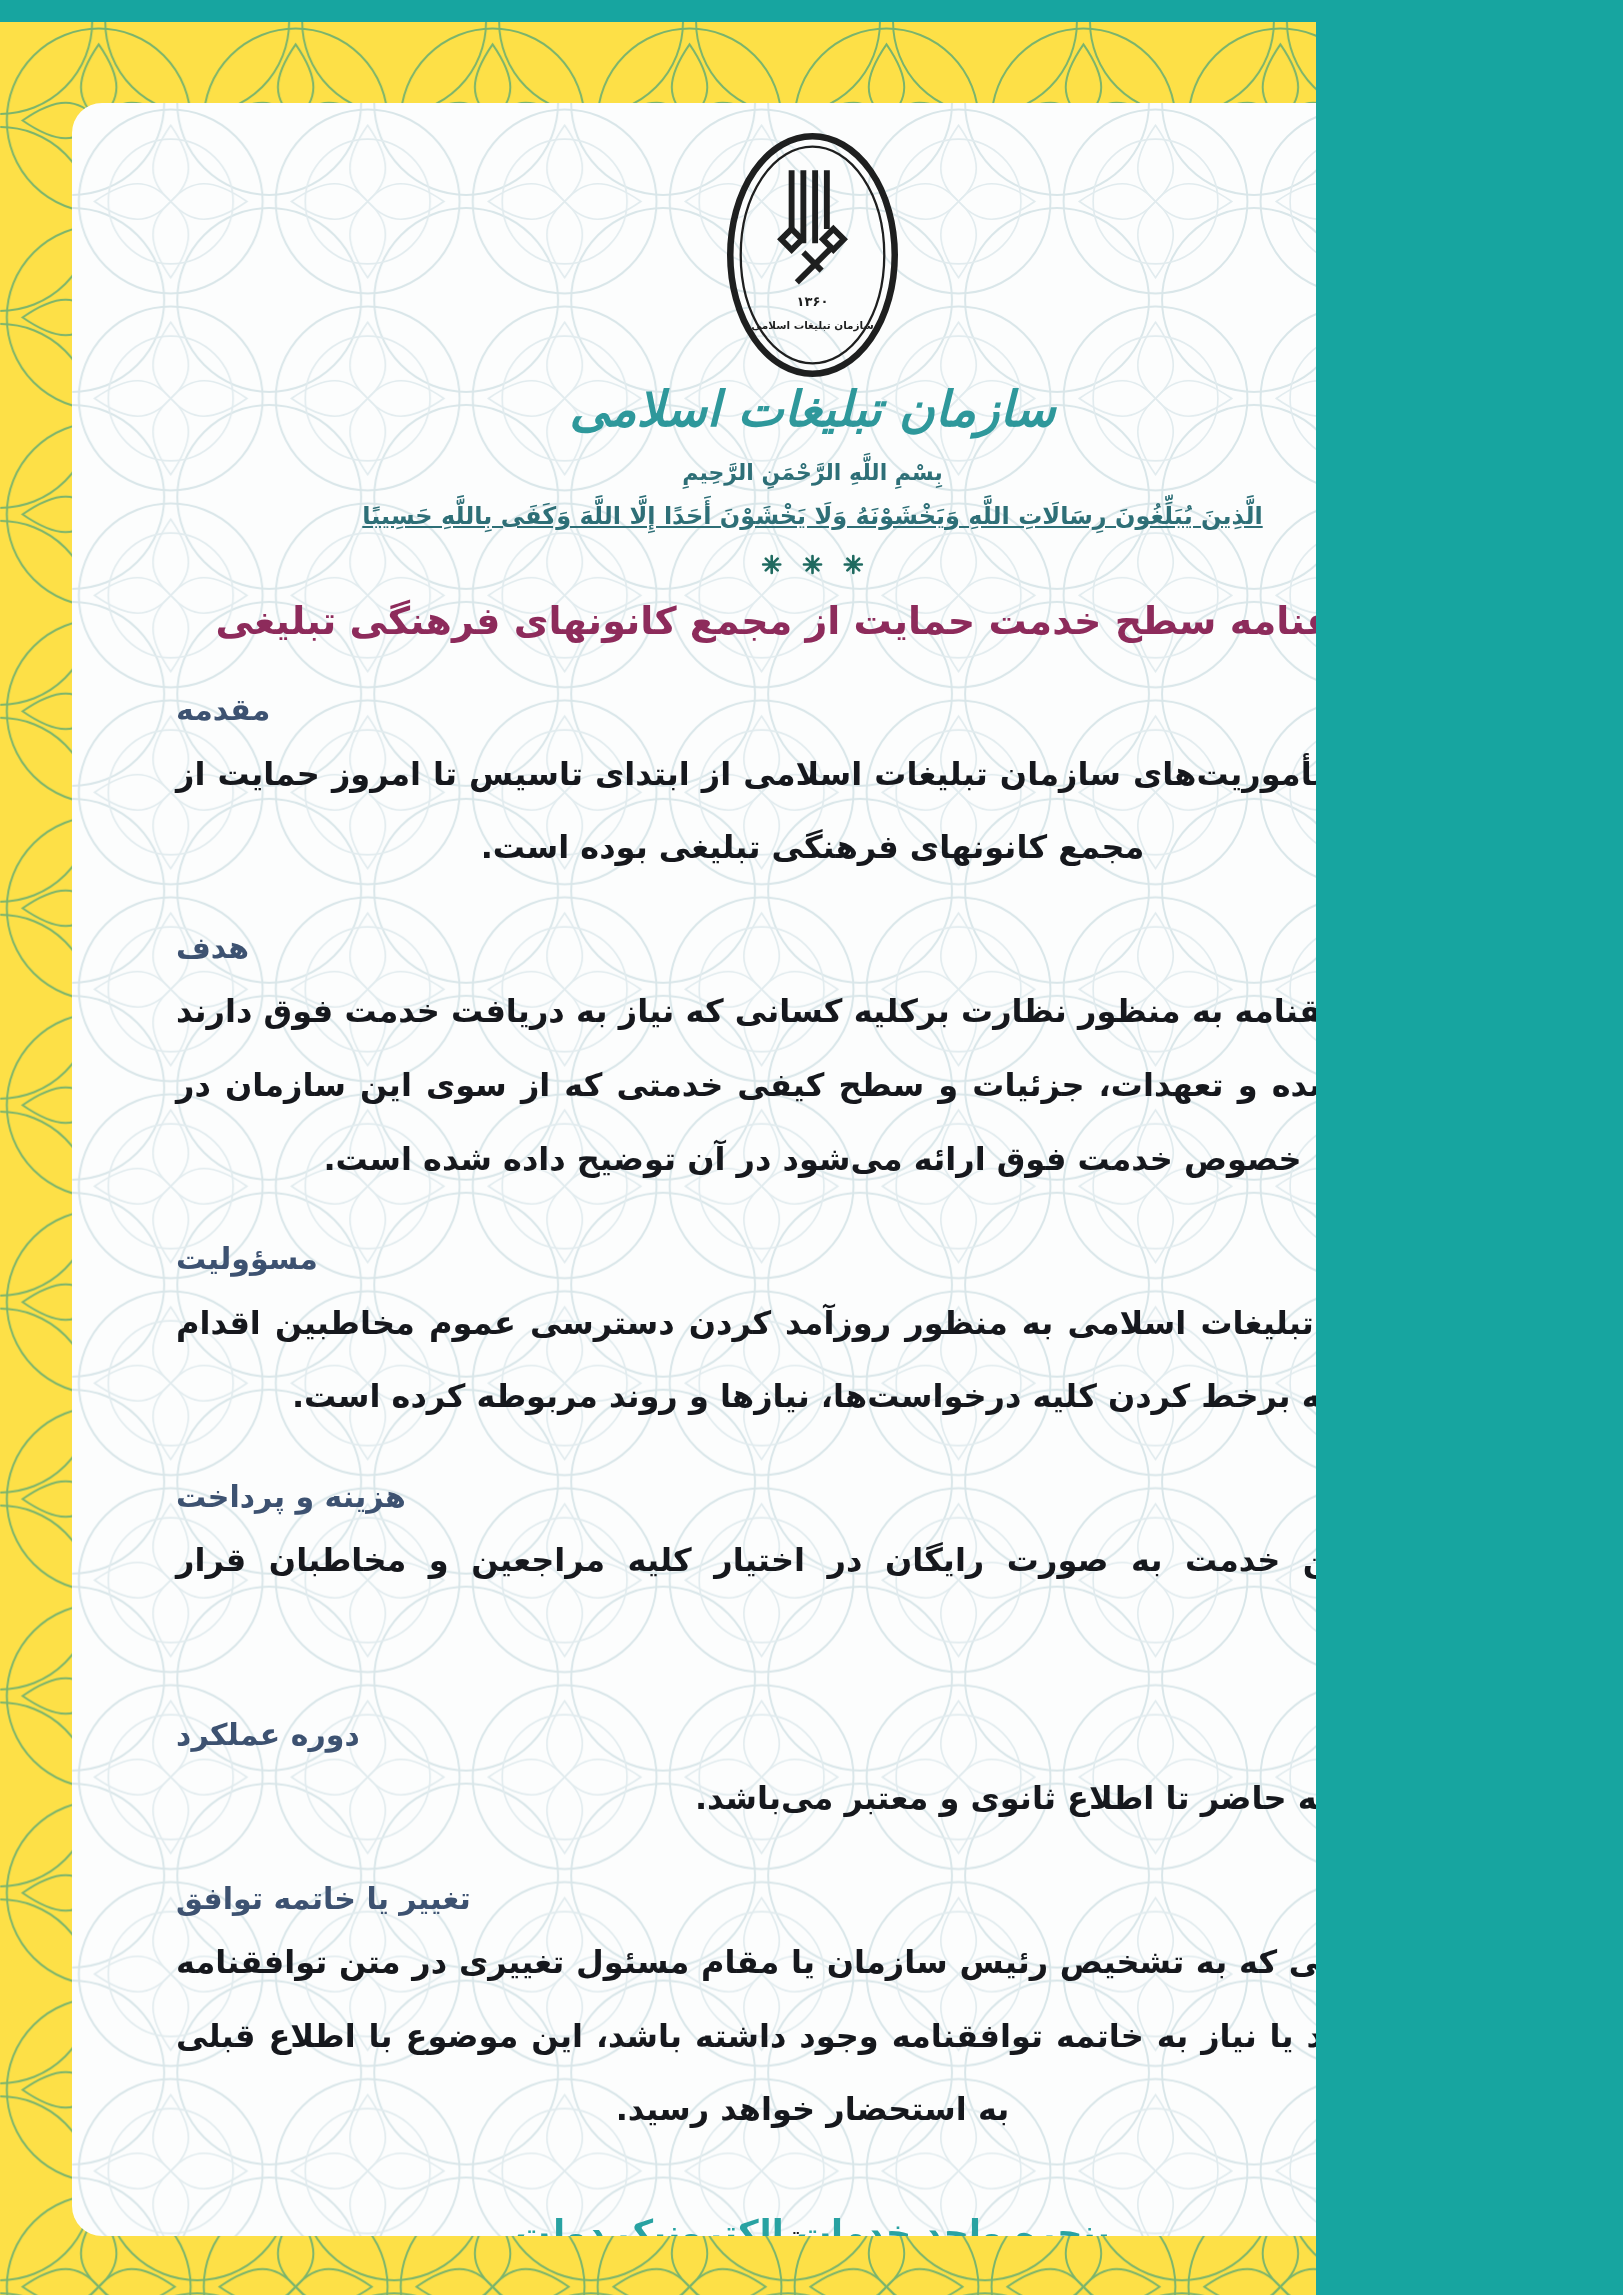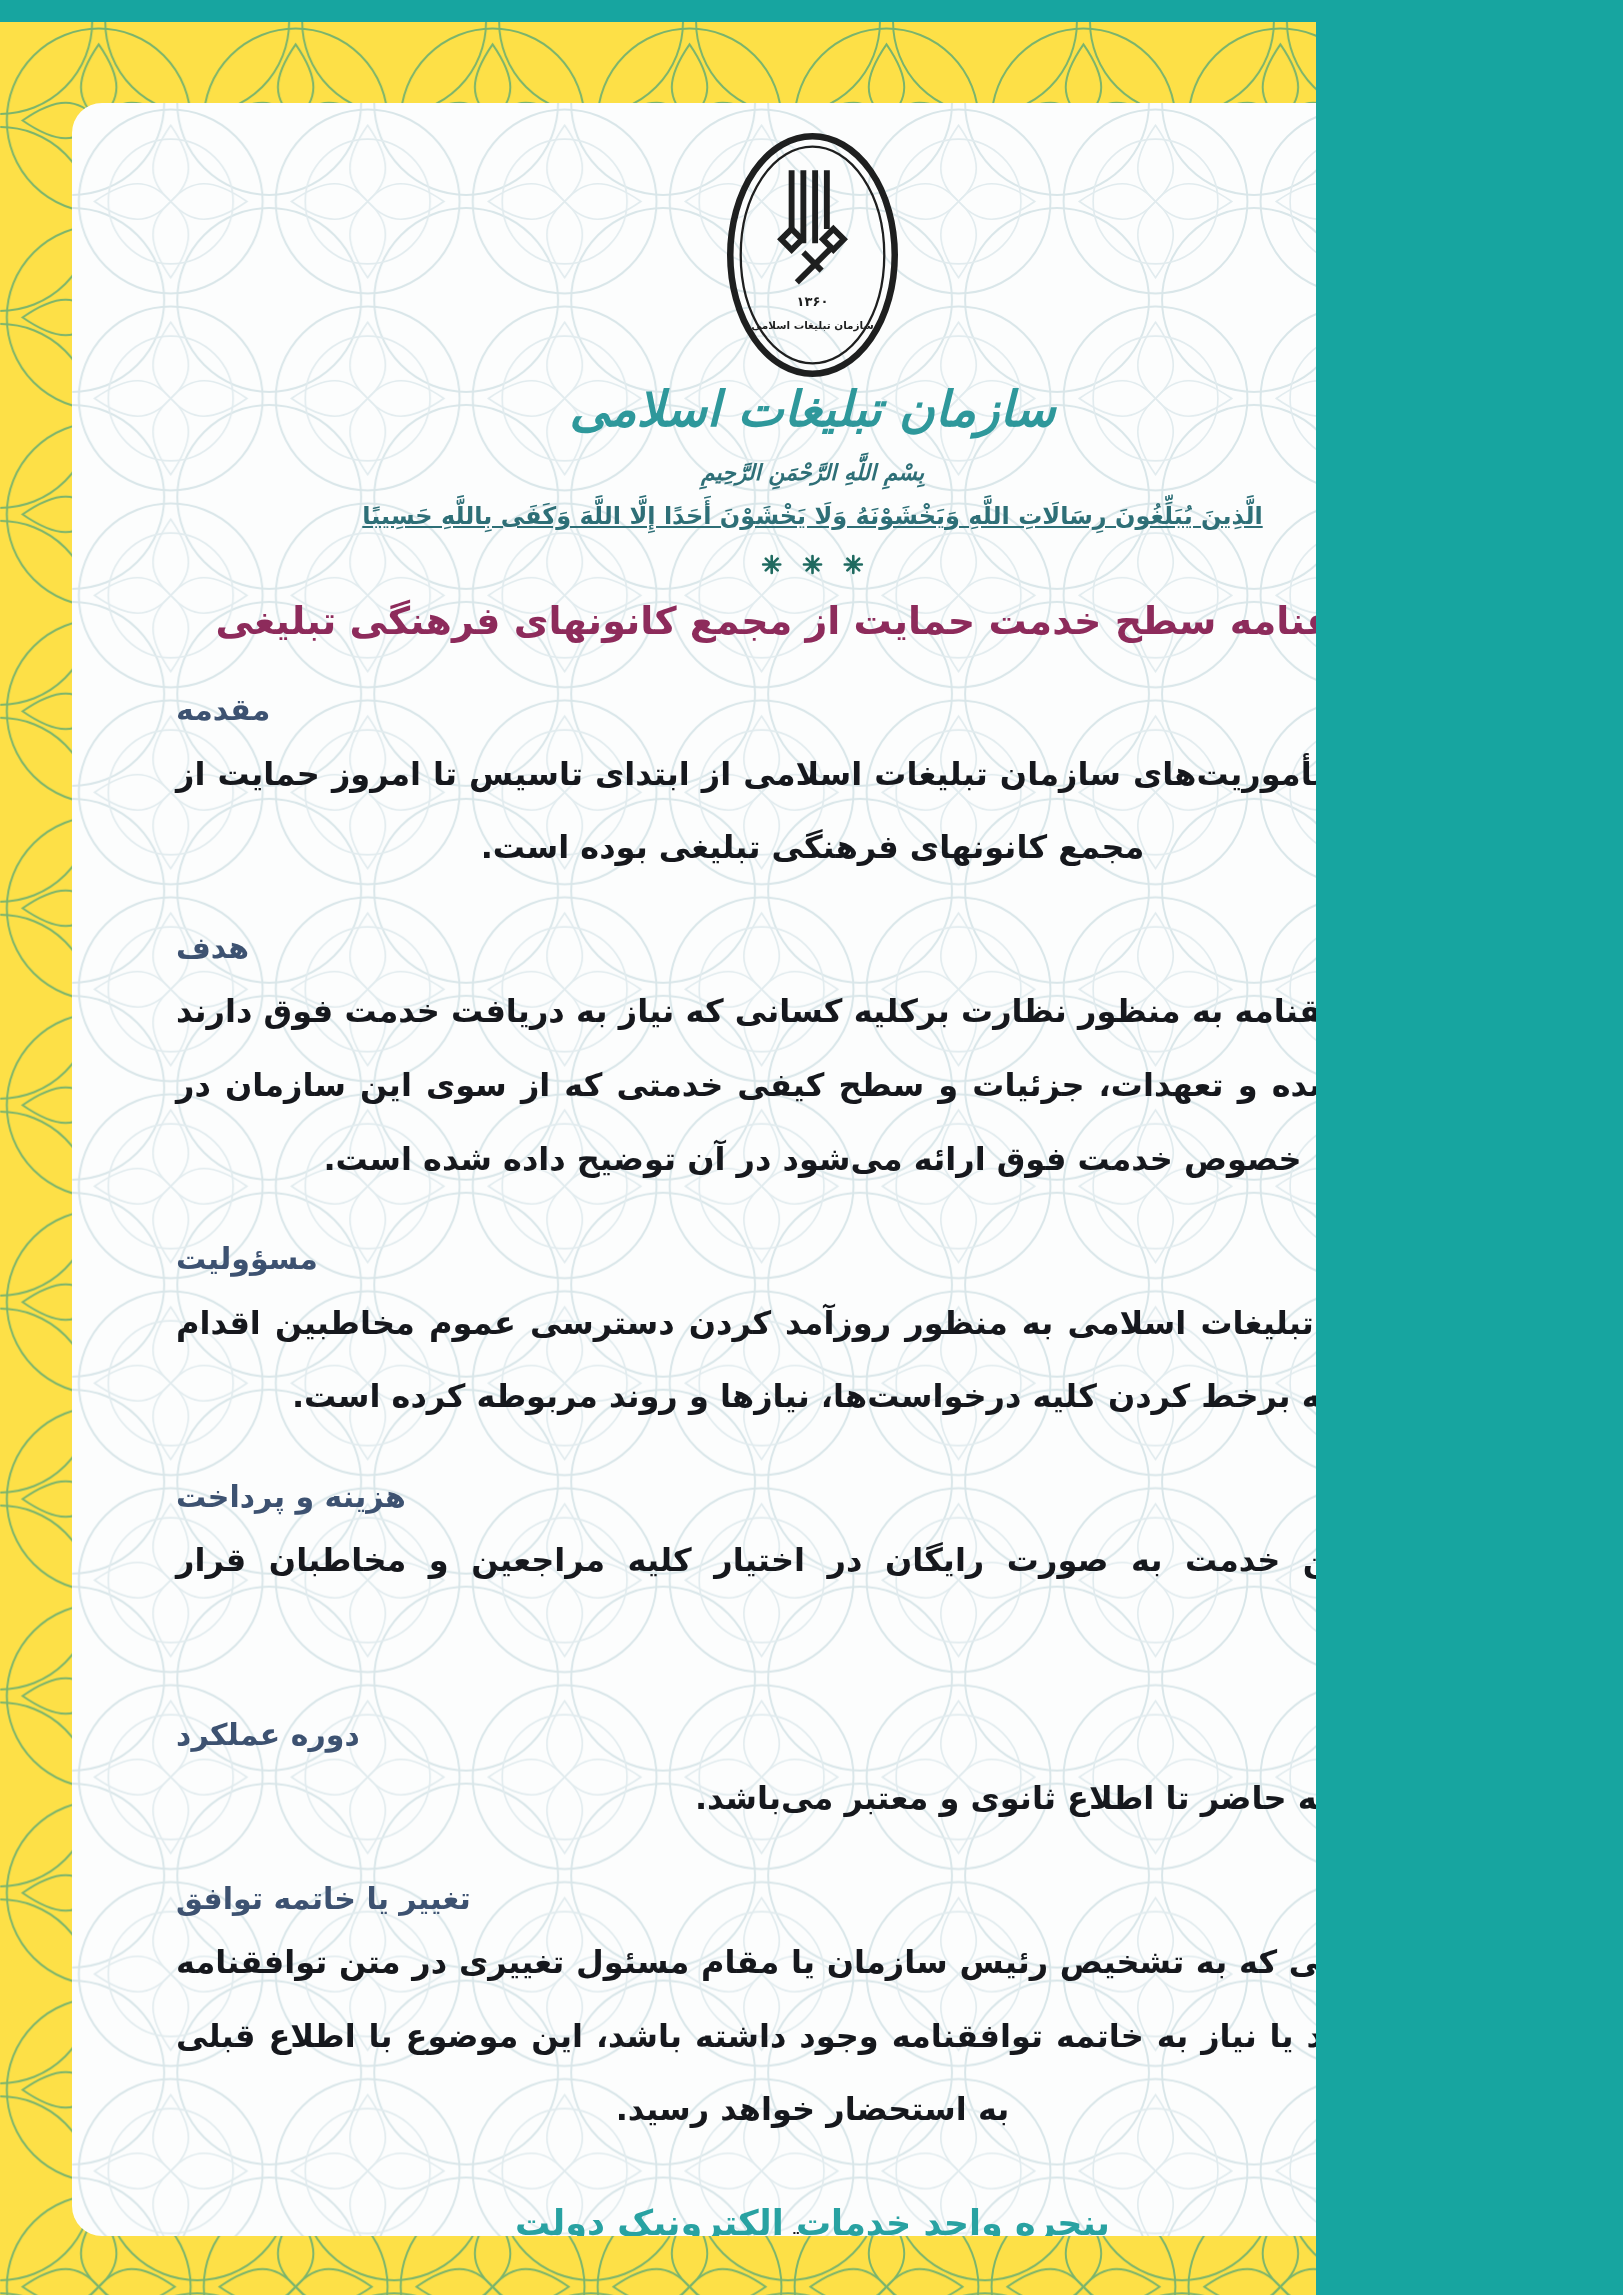--- a/index.html
+++ b/index.html
@@ -56,21 +56,20 @@
     font-style: italic;
     color: #2e989b;
     letter-spacing: -1.3px;
   }
 
   .bismillah {
     margin-top: 22px;
     font-size: 22px;
     font-weight: 700;
     color: #2e6f77;
-    font-style: italic;
   }
 
   .verse {
     margin-top: 17px;
     font-size: 24px;
     font-weight: 700;
     color: #2e6f77;
     text-decoration: underline;
   }
 
@@ -119,21 +118,21 @@
     margin-top: 38px;
     font-size: 24px;
     font-weight: 700;
     color: #16181d;
   }
 
   .page-footer {
     position: absolute;
     left: 0;
     right: 0;
-    bottom: 21px;
+    bottom: 11px;
     text-align: center;
     font-size: 35px;
     font-weight: 800;
     color: #28a2a2;
     letter-spacing: -0.7px;
   }
 </style>
 </head>
 <body>
 

